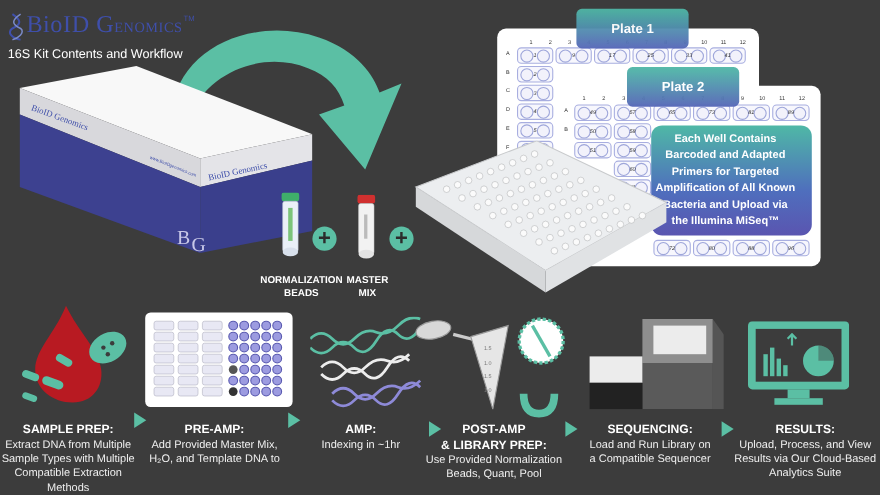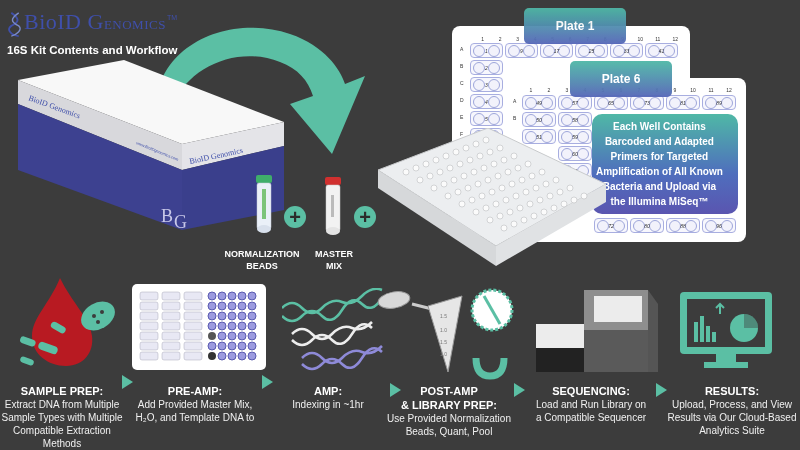--- a/index.html
+++ b/index.html
@@ -11,21 +11,21 @@
     position: relative;
   }
   .abs { position: absolute; }
 
   
   .logo { left: 8px; top: 10px; display: flex; align-items: flex-end; }
   .logo-helix { width: 14px; height: 26px; position: relative; margin-right: 2px; }
   .logo-text { font-family: "Liberation Serif", "DejaVu Serif", serif; color: #3f4faa; font-size: 22px; letter-spacing: 0.5px; line-height: 24px; }
   .logo-text .small { font-size: 13px; }
   .logo-tm { font-size: 7px; color: #3f4faa; align-self: flex-start; margin-left: 1px; margin-top: 4px; }
-  .subtitle { left: 7px; top: 44px; font-size: 11.5px; font-weight: bold; color: #fff; }
+  .subtitle { left: 7px; top: 44px; font-size: 11.5px; font-weight: normal; color: #fff; }
 
   
   .box-svg { left: 14px; top: 60px; }
 
   
   .tube-label { font-size: 9px; font-weight: bold; text-align: center; line-height: 12px; color: #fff; }
   .plus { width: 22px; height: 22px; border-radius: 50%; background: #5bbfa4; color: #2c2c2c; font-size: 20px; font-weight: bold; display: flex; align-items: center; justify-content: center; line-height: 1; }
 
   
   .plate-card { background: #fff; border-radius: 8px; }
@@ -96,21 +96,21 @@
 </svg>
 <div class="abs plus" style="left:284px; top:206px;">+</div>
 <svg class="abs" style="left:322px; top:177px;" width="22" height="60" viewBox="0 0 22 60">
   <rect x="3" y="0" width="16" height="8" rx="2" fill="#d0302f"></rect>
   <rect x="4" y="8" width="14" height="46" rx="2" fill="#f2f2f2" stroke="#c8c8c8" stroke-width="0.5"></rect>
   <rect x="9" y="18" width="3" height="22" fill="#bbb"></rect>
   <ellipse cx="11" cy="54" rx="7" ry="4" fill="#e4e4e4"></ellipse>
 </svg>
 <div class="abs plus" style="left:354px; top:206px;">+</div>
 
-<div class="abs tube-label" style="left:222px; top:248px; width:80px;">
+<div class="abs tube-label" style="left:234px; top:248px; width:80px;">
   <div>NORMALIZATION</div>
     <div>BEADS</div>
 </div>
 <div class="abs tube-label" style="left:310px; top:248px; width:48px;">
   <div>MASTER</div>
     <div>MIX</div>
 </div>
 
 <div class="abs plate-card" style="left:452px; top:26px; width:238px; height:210px;">
   <div class="abs grid-cols" style="left:22px; top:10px; width:210px;">
@@ -300,21 +300,21 @@
         <div class="well"></div>
         <span class="well-num">88</span>
       </div>
     <div class="well-pair" style="width:34px;height:15px;">
         <div class="well"></div>
         <div class="well"></div>
         <span class="well-num">96</span>
       </div>
   </div>
 </div>
-<div class="abs plate-title" style="left:570px; top:61px; width:102px; height:36px;">Plate 6</div>
+<div class="abs plate-title" style="left:570px; top:61px; width:102px; height:36px;">Plate 2</div>
 
 <div class="abs info-box" style="left:592px; top:114px; width:146px; height:100px;">
   <div>
     <div>Each Well Contains</div>
     <div>Barcoded and Adapted</div>
     <div>Primers for Targeted</div>
     <div>Amplification of All Known</div>
     <div>Bacteria and Upload via</div>
     <div>the Illumina MiSeq™</div>
   </div>

